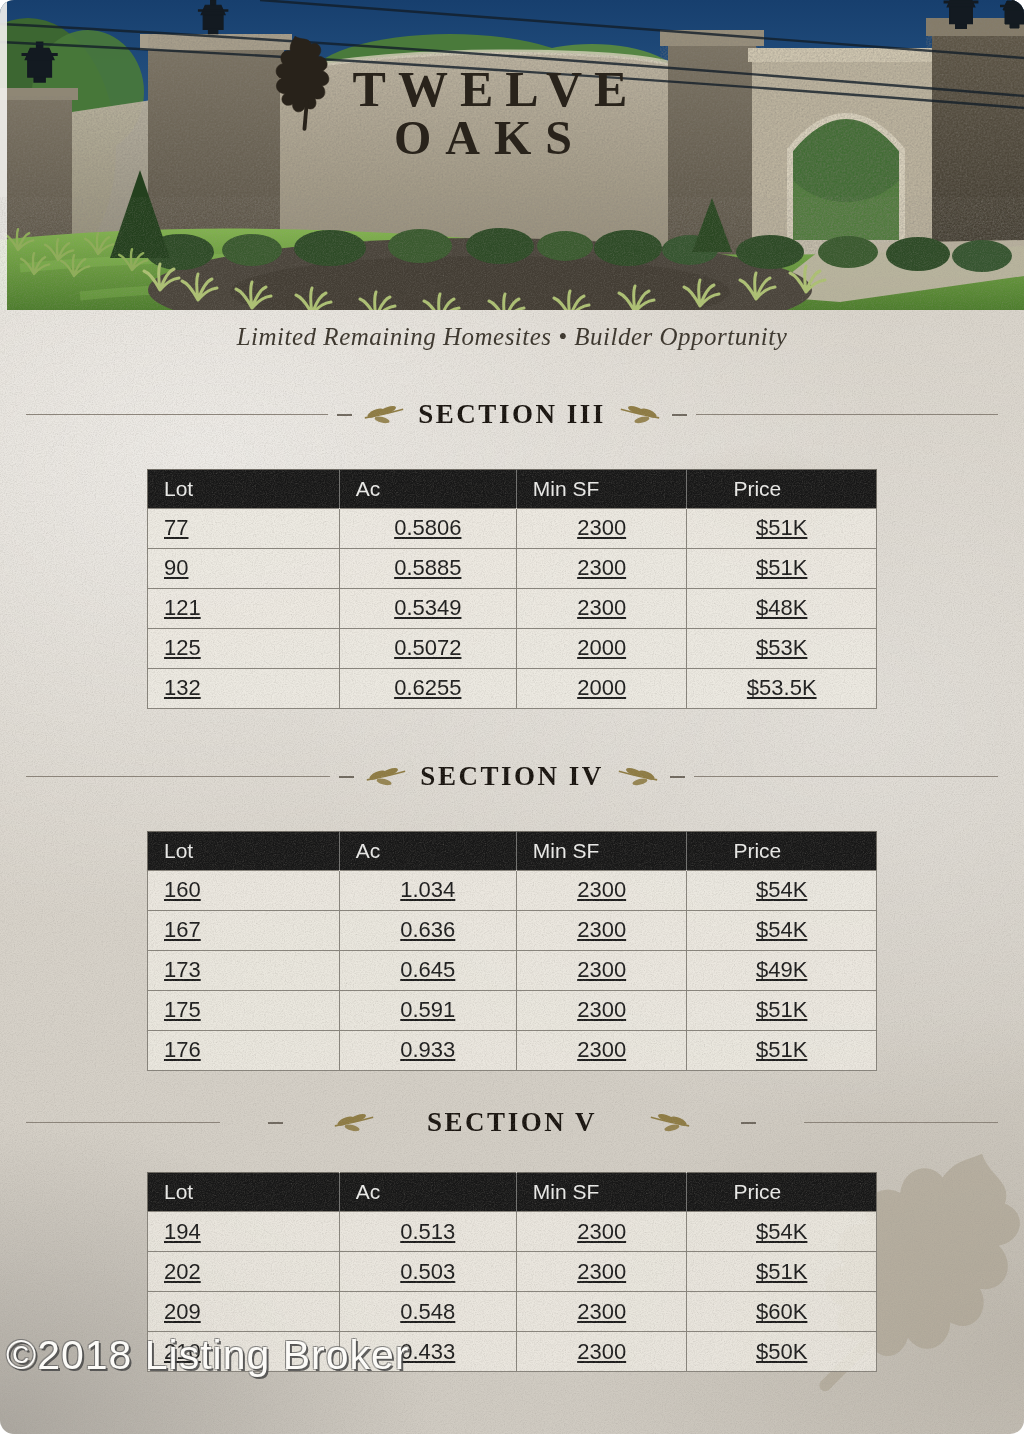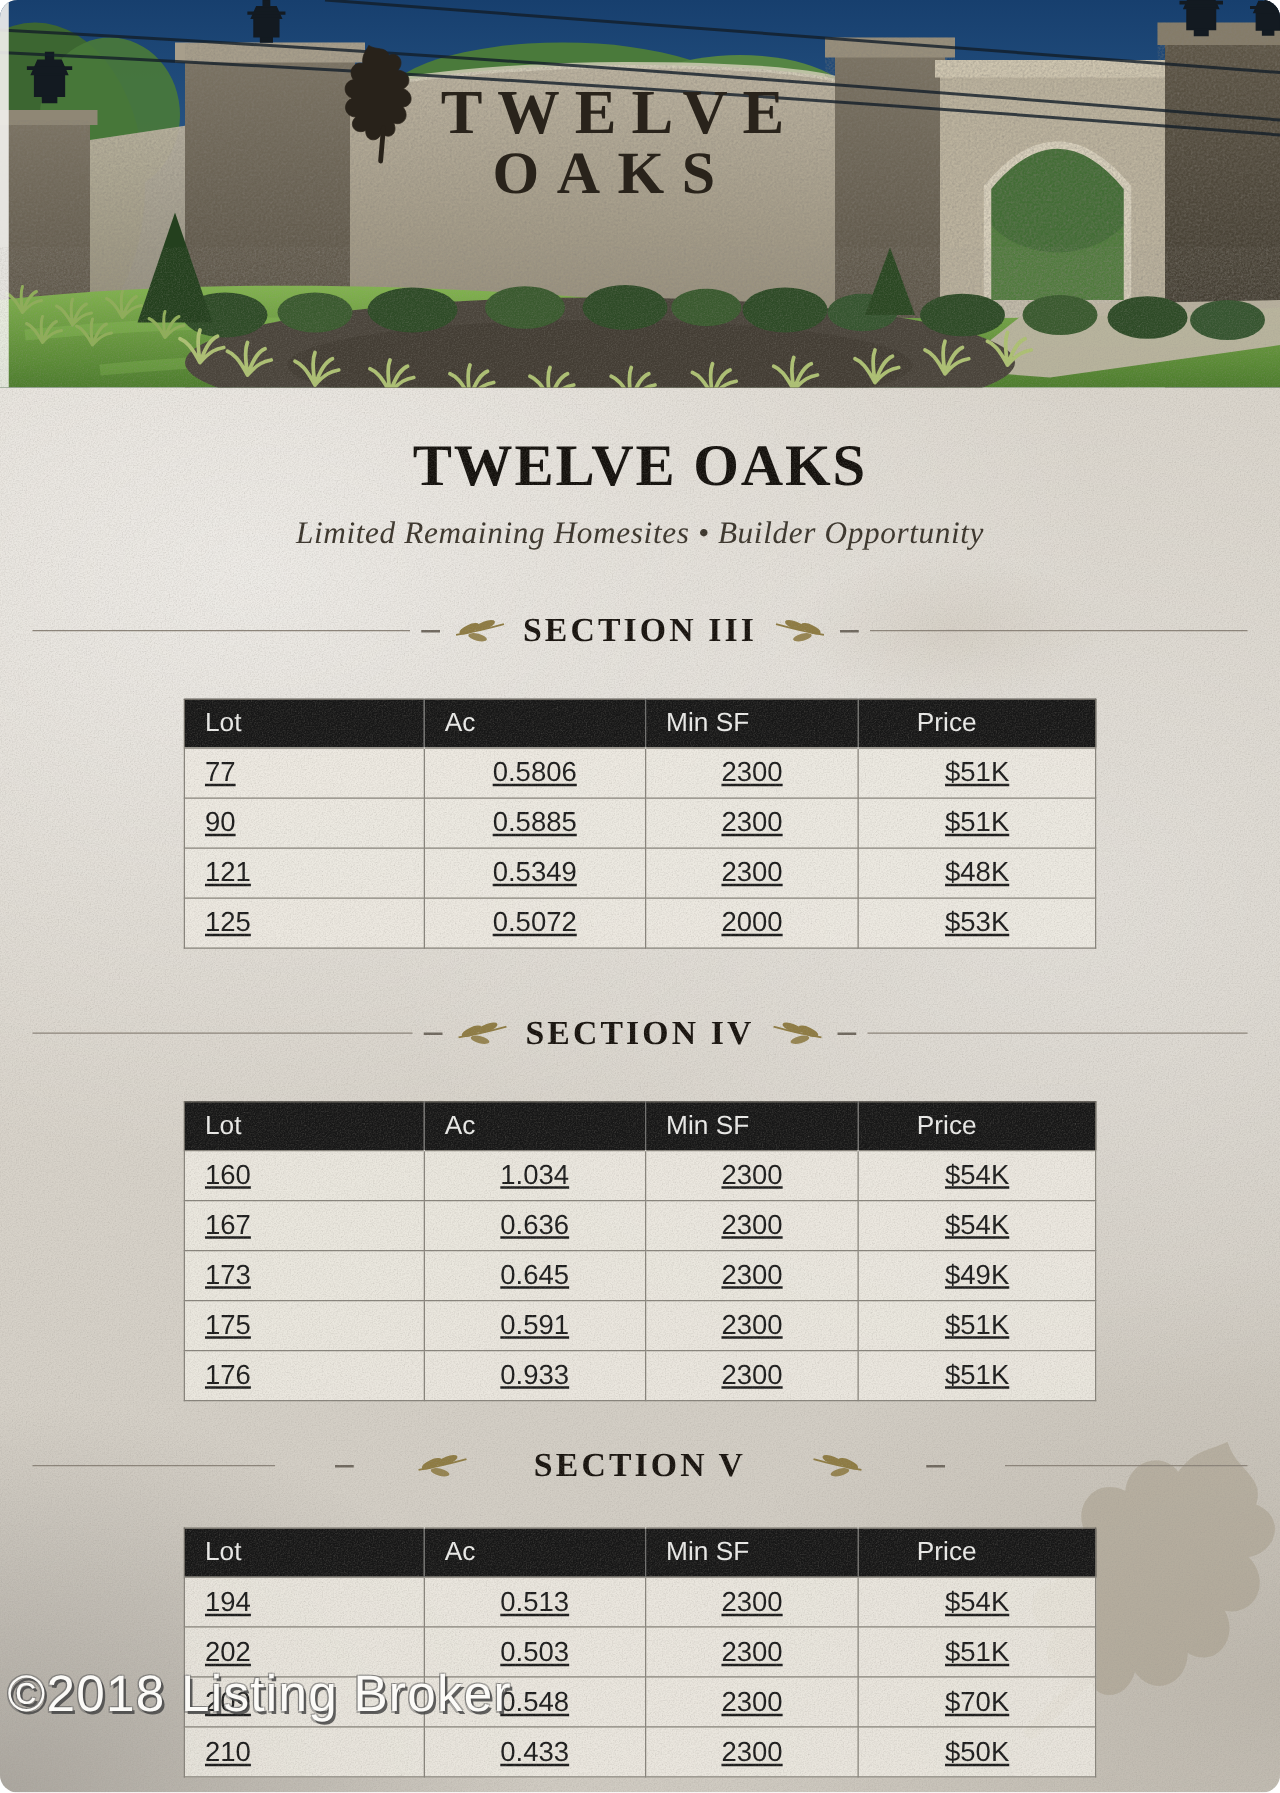--- a/index.html
+++ b/index.html
@@ -208,21 +208,20 @@
     </g>
     <rect x="0" y="0" width="7" height="310" fill="#f3f2ee" opacity=".9"></rect>
   </svg>
 
   <div class="ghost-swirl"></div>
   <svg class="corner-leaf" width="300" height="330" viewBox="0 0 140 200">
     <use href="#oakleaf-full" transform="translate(20,10) rotate(28 60 90)" fill="#a59b87" stroke="#a59b87"></use>
   </svg>
 
   <div class="content">
-    <h1 class="page-title">TWELVE OAKS</h1>
     <div class="subtitle">Limited Remaining Homesites • Builder Opportunity</div>
 
     <section>
       <div class="sec-head">
         <span class="rule"></span>
         <span class="dash"></span>
         <svg class="sprig" width="46" height="26" viewBox="0 0 48 26">
           <path d="M4,16 Q22,13 44,7" stroke="#8e7b42" stroke-width="1.6" fill="none"></path>
           <ellipse cx="15" cy="11" rx="9" ry="3.4" fill="#8e7b42" transform="rotate(-24 15 11)"></ellipse>
           <ellipse cx="28" cy="8" rx="9" ry="3.2" fill="#8e7b42" transform="rotate(-20 28 8)"></ellipse>
@@ -271,20 +270,26 @@
             <td>0.5349</td>
             <td>2300</td>
             <td>$48K</td>
           </tr>
           <tr>
             <td class="lot">125</td>
             <td>0.5072</td>
             <td>2000</td>
             <td>$53K</td>
           </tr>
+          <tr>
+            <td class="lot">132</td>
+            <td>0.6255</td>
+            <td>2000</td>
+            <td>$53.5K</td>
+          </tr>
         </tbody>
       </table>
     </section>
 
     <section>
       <div class="sec-head" style="margin-top:30px">
         <span class="rule"></span>
         <span class="dash"></span>
         <svg class="sprig" width="46" height="26" viewBox="0 0 48 26">
           <path d="M4,16 Q22,13 44,7" stroke="#8e7b42" stroke-width="1.6" fill="none"></path>
@@ -397,21 +402,21 @@
           <tr>
             <td class="lot">202</td>
             <td>0.503</td>
             <td>2300</td>
             <td>$51K</td>
           </tr>
           <tr>
             <td class="lot">209</td>
             <td>0.548</td>
             <td>2300</td>
-            <td>$70K</td>
+            <td>$60K</td>
           </tr>
           <tr>
             <td class="lot">210</td>
             <td>0.433</td>
             <td>2300</td>
             <td>$50K</td>
           </tr>
 
         </tbody>
       </table>

